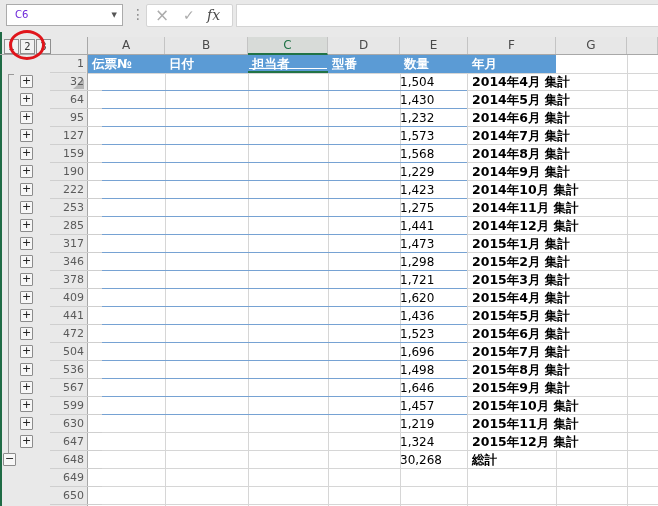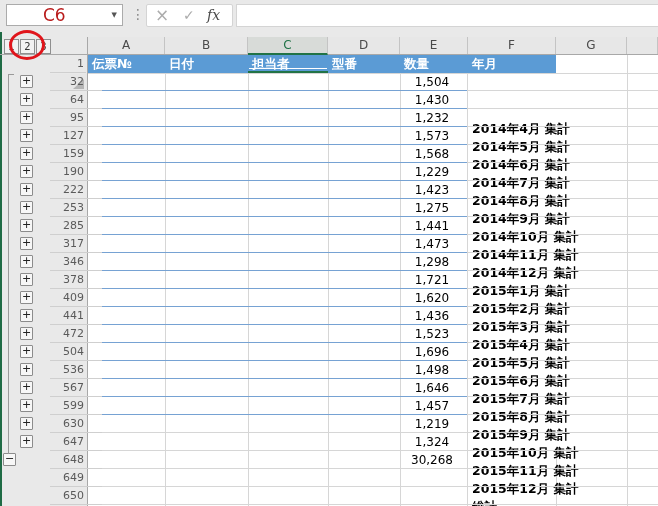--- a/index.html
+++ b/index.html
@@ -1,21 +1,21 @@
 <!DOCTYPE html>
 <html><head>
 <meta charset="utf-8">
 <style>
   html,body{margin:0;padding:0;}
   .screen{position:relative;width:658px;height:506px;background:#E9E9E9;overflow:hidden;
           font-family:"DejaVu Sans","Liberation Sans",sans-serif;-webkit-font-smoothing:none;}
   
   .topbar{position:absolute;left:0;top:0;width:658px;height:32px;background:#E9E9E9;}
   .namebox{position:absolute;left:6px;top:4px;width:117px;height:22px;background:#fff;border:1px solid #ABABAB;box-sizing:border-box;}
-  .namebox .txt{position:absolute;left:8px;top:0;line-height:20px;font-size:17px;color:#b91c1c;margin-left:28px;}
+  .namebox .txt{position:absolute;left:8px;top:0;line-height:20px;font-size:10px;color:#6d28d9;}
   .namebox .arrow{position:absolute;right:5px;top:0;line-height:20px;font-size:7px;color:#555;}
   .dots{position:absolute;left:131px;top:6px;font-size:14px;color:#8a8a8a;}
   .fbtns{position:absolute;left:146px;top:4px;width:87px;height:23px;background:#fff;border:1px solid #D4D4D4;border-radius:2px;box-sizing:border-box;}
   .fbtns span{position:absolute;top:0;line-height:21px;}
   .btn-cancel{left:8px;font-size:17px;color:#ACACAC;}
   .btn-enter{left:36px;font-size:14px;color:#ACACAC;}
   .btn-fx{left:60px;font-family:"DejaVu Serif","Liberation Serif",serif;font-style:italic;font-weight:normal;font-size:14px;color:#4a4a4a;}
   .fbar{position:absolute;left:236px;top:4px;width:422px;height:23px;background:#fff;border:1px solid #D4D4D4;border-right:none;box-sizing:border-box;line-height:21px;font-size:12px;color:#000;padding-left:4px;}
   
   .green-edge{position:absolute;left:0;top:32px;width:2px;height:474px;background:#1F6B45;}
@@ -33,22 +33,22 @@
   .r1lab{position:absolute;top:0;height:23px;line-height:18px;color:#fff;font-weight:bold;font-size:12.5px;white-space:nowrap;}
   .mark-white{position:absolute;left:161px;top:13px;width:78px;height:1px;background:#fff;}
   .mark-green{position:absolute;left:160px;top:15.5px;width:80px;height:2.5px;background:#217346;}
   .row1line{position:absolute;left:88px;top:73px;width:570px;height:1px;background:#D6D6D6;}
   .row1num{position:absolute;left:50px;top:55px;width:34px;height:17px;line-height:17px;text-align:right;font-size:11px;color:#5A5A5A;border-bottom:1px solid #CFCFCF;padding-right:2px;}
   
   .grow{position:absolute;left:0;width:658px;height:18px;}
   .gl{position:absolute;left:88px;right:0;bottom:0;height:1px;background:#D6D6D6;}
   .bl{position:absolute;left:88px;width:379px;bottom:0;height:1px;background:#76A2D3;}
   .rownum{position:absolute;left:50px;width:34px;height:17px;line-height:17px;text-align:right;font-size:11px;color:#5A5A5A;border-bottom:1px solid #CFCFCF;padding-right:18px;}
-  .qty{position:absolute;left:400px;width:64px;height:18px;line-height:18px;text-align:center;font-size:12px;color:#000;}
-  .flab{position:absolute;left:472px;height:18px;line-height:18px;font-size:12.5px;font-weight:bold;color:#000;white-space:nowrap;margin-top:47px;}
+  .qty{position:absolute;left:400px;width:64px;height:18px;line-height:18px;text-align:left;font-size:12px;color:#000;}
+  .flab{position:absolute;left:472px;height:18px;line-height:18px;font-size:12.5px;font-weight:bold;color:#000;white-space:nowrap;}
   .gbtn{position:absolute;top:2px;width:13px;height:13px;box-sizing:border-box;background:#F7F7F7;border:1px solid #8C8C8C;border-radius:1px;font-size:11px;line-height:10px;text-align:center;color:#222;}
   
   .obr-v{position:absolute;left:8px;top:74px;width:1px;height:380px;background:#9a9a9a;}
   .obr-t{position:absolute;left:8px;top:74px;width:6px;height:1px;background:#9a9a9a;}
   
   .redcircle{position:absolute;left:9px;top:30px;width:36px;height:30px;box-sizing:border-box;border:3px solid #E0151B;border-radius:50%;z-index:50;pointer-events:none;}
 </style>
 </head>
 <body>
 

